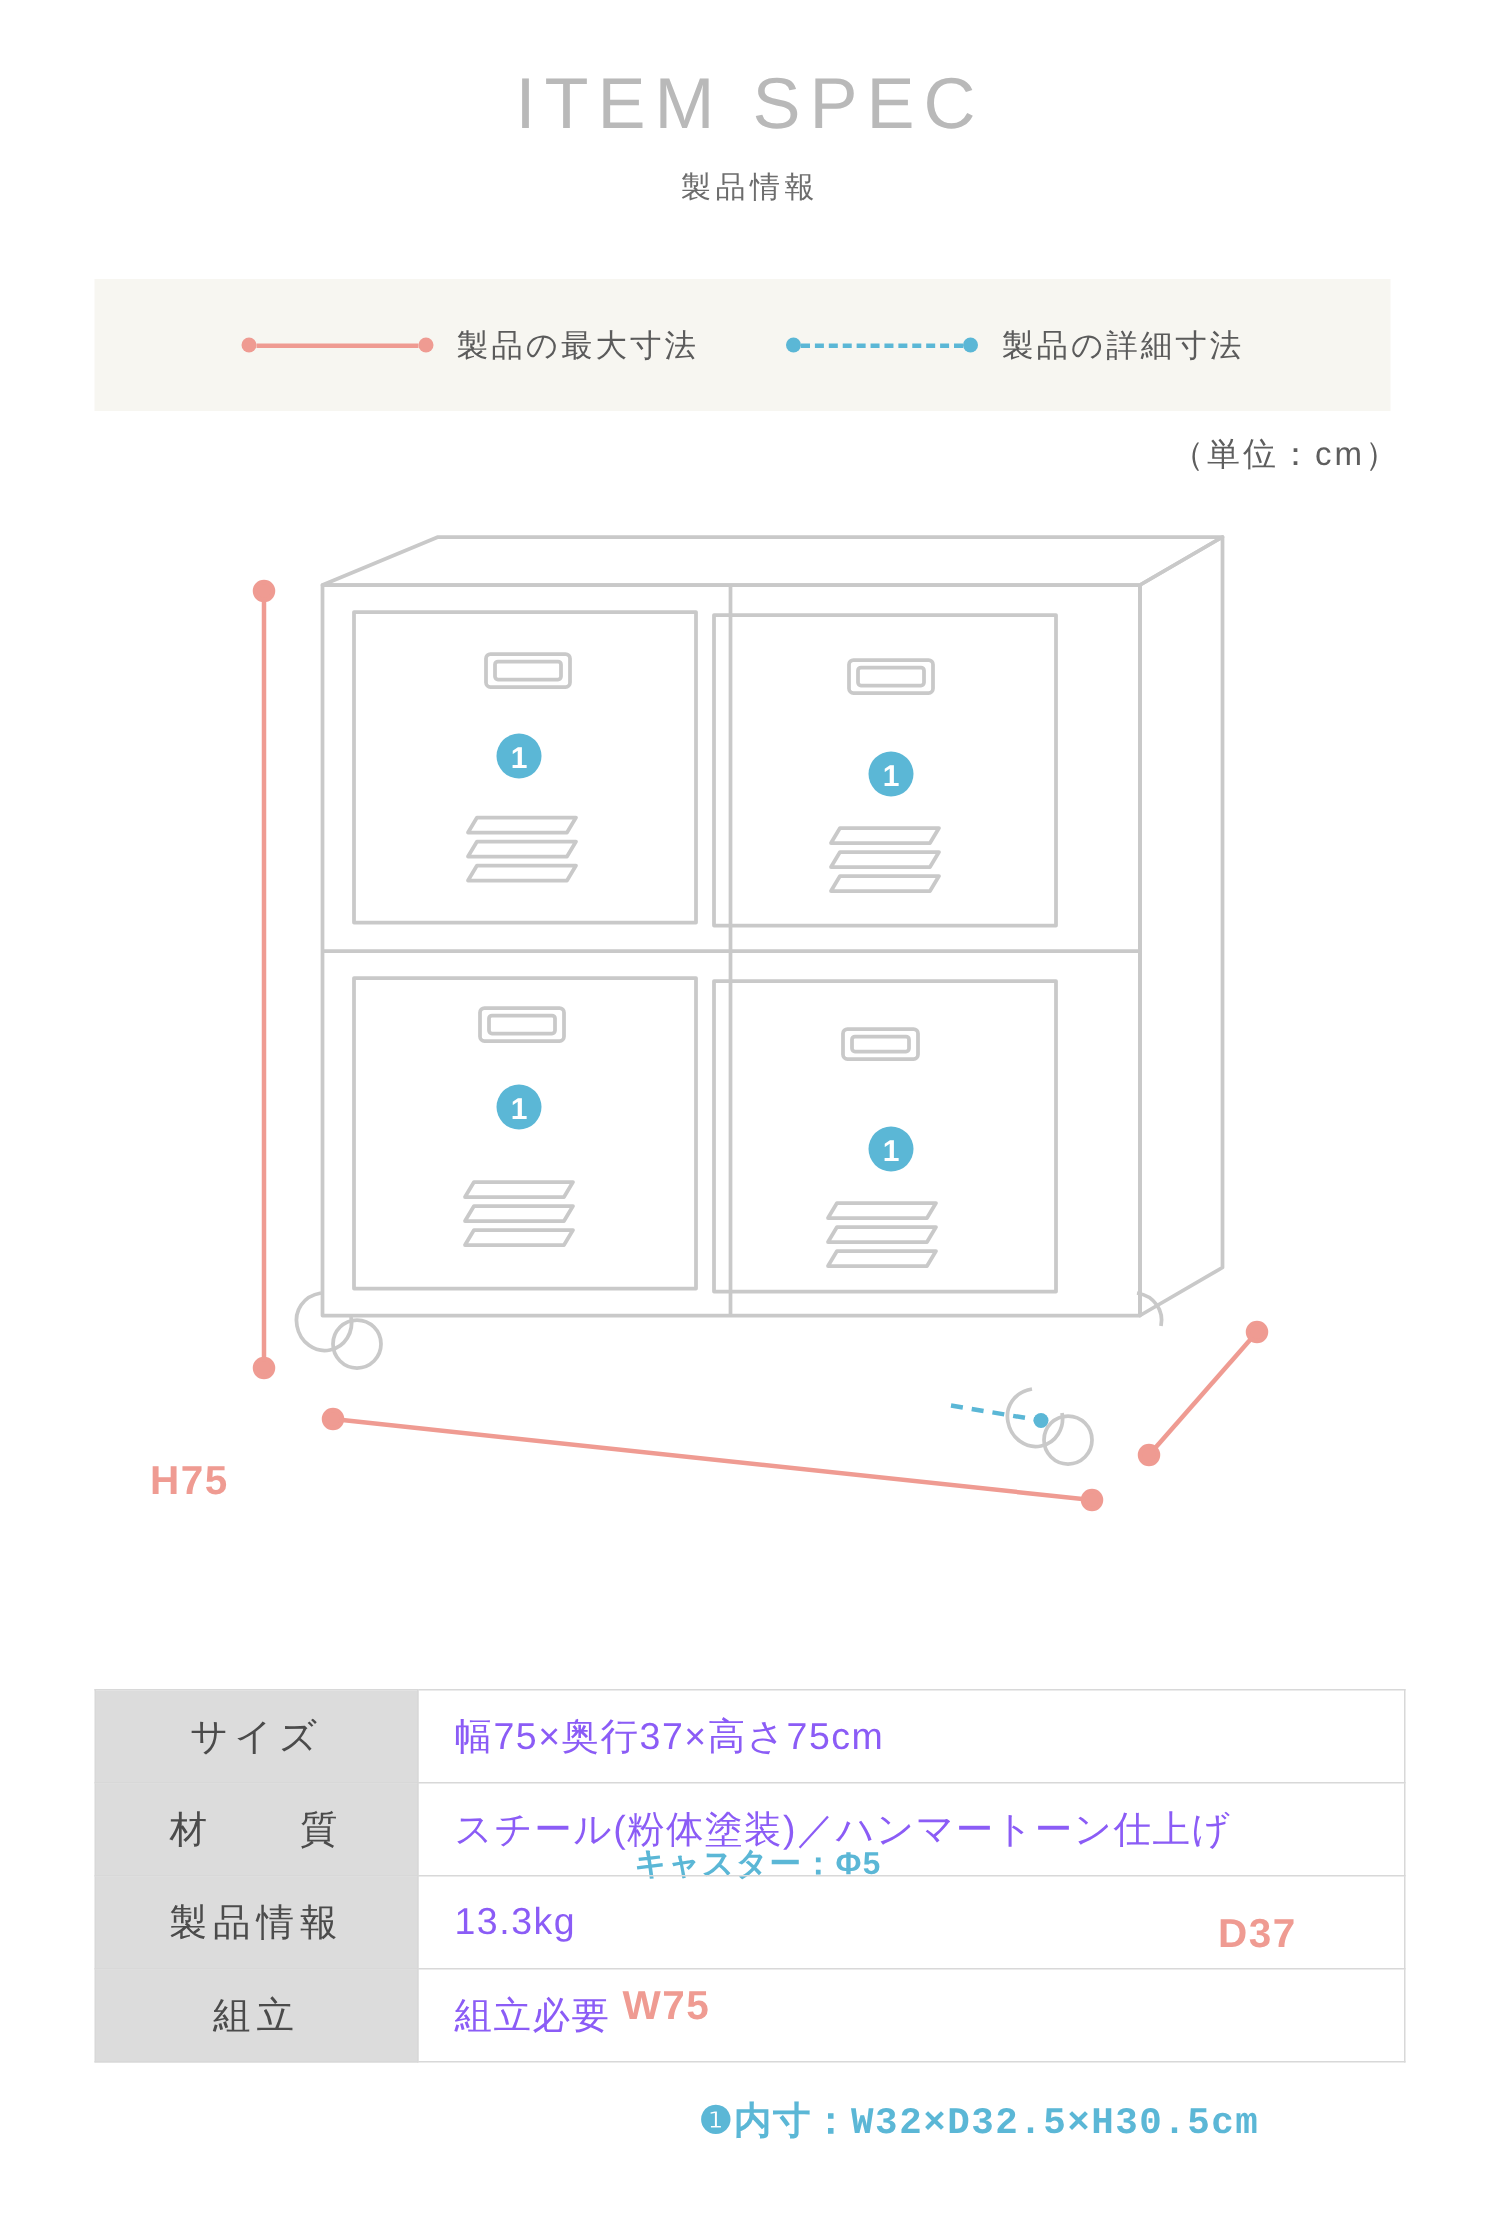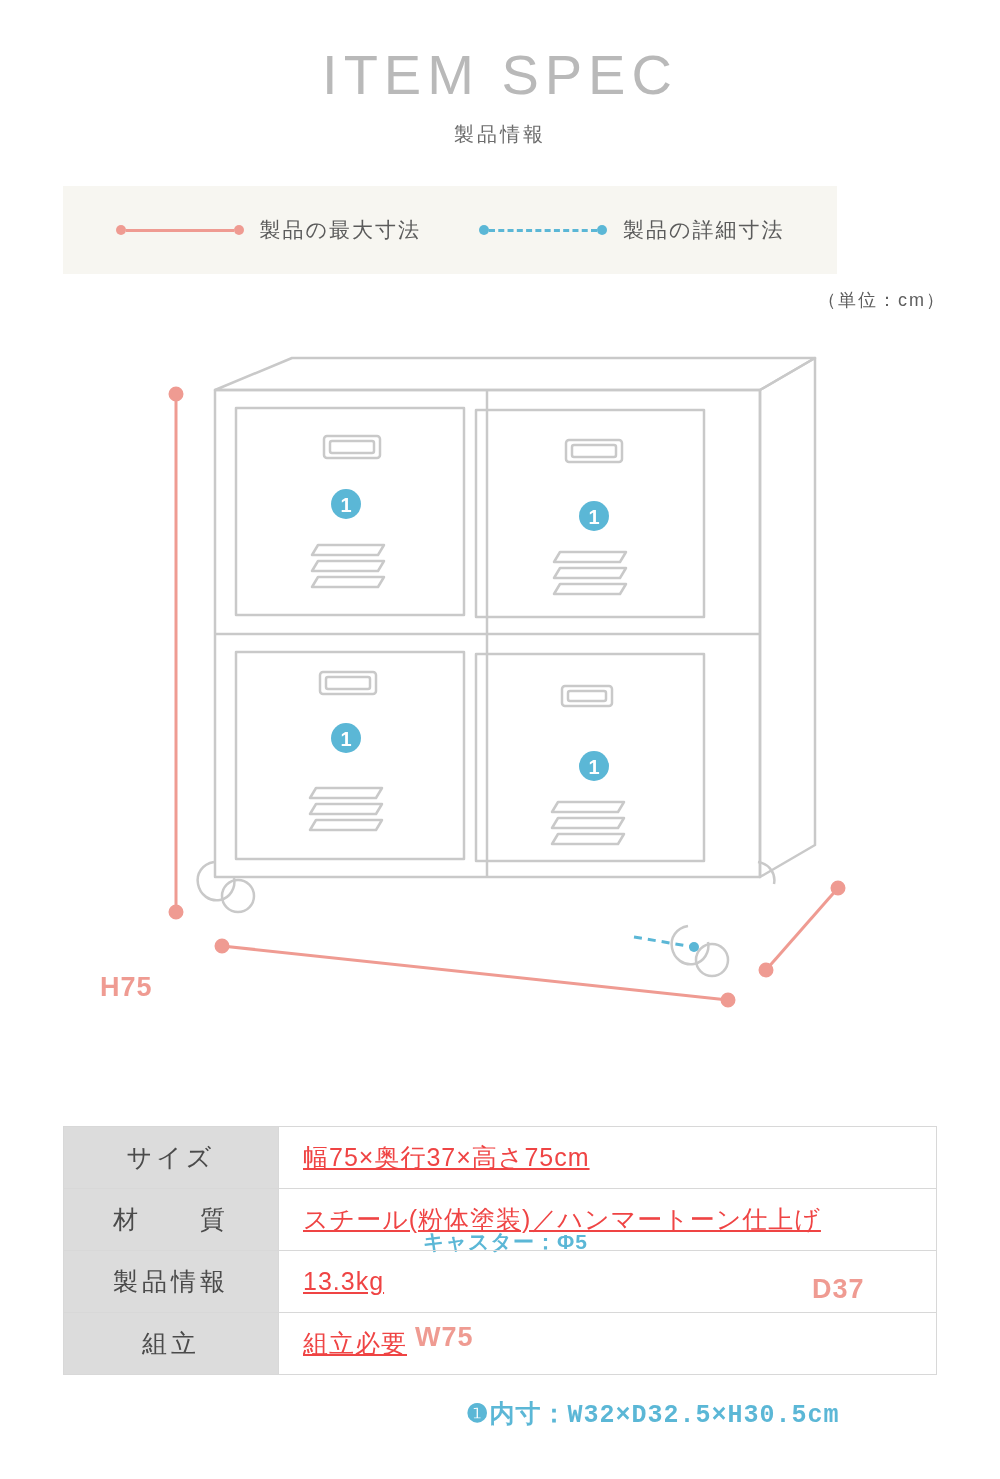--- a/index.html
+++ b/index.html
@@ -15,39 +15,39 @@
     color: #4a4a4a;
     overflow: hidden;
   }
 
   
   .header {
     text-align: center;
     padding-top: 42px;
   }
   .title-main {
-    font-size: 56px;
+    font-size: 48px;
     letter-spacing: 6px;
     color: #b9b9b9;
     font-weight: 400;
     font-family: "Liberation Sans", sans-serif;
   }
   .title-sub {
     margin-top: 14px;
     font-size: 20px;
     letter-spacing: 3px;
     color: #6d6d6d;
   }
 
   
   .legend {
     position: absolute;
     left: 63px;
     top: 186px;
-    width: 774px;
+    width: 864px;
     height: 88px;
     background: #f7f6f1;
     display: flex;
     align-items: center;
     justify-content: center;
   }
   .legend-item {
     display: flex;
     align-items: center;
     font-size: 21px;
@@ -70,23 +70,23 @@
     width: 108px; height: 3px; background: #ef9b92;
   }
   .line-dashed {
     width: 108px; height: 0;
     border-top: 3px dashed #5bb7d6;
   }
 
   
   .unit-note {
     position: absolute;
-    right: 54px;
+    right: 66px;
     top: 288px;
-    font-size: 18px;
+    font-size: 22px;
     letter-spacing: 2px;
     color: #5e5e5e;
   }
 
   
   .diagram {
     position: absolute;
     left: 0;
     top: 340px;
     width: 1000px;
@@ -127,22 +127,21 @@
     color: #4b4b4b;
     font-size: 25px;
     font-weight: normal;
     letter-spacing: 4px;
     text-align: center;
   }
   .spec-table td {
     padding-left: 24px;
     font-size: 25px;
     letter-spacing: 1px;
-    color: #ef4444;
-    text-decoration: underline;
+    color: #8b5cf6;
   }
 </style>
 </head>
 <body>
 
 <div class="header">
   <div class="title-main">ITEM SPEC</div>
   <div class="title-sub">製品情報</div>
 </div>
 

